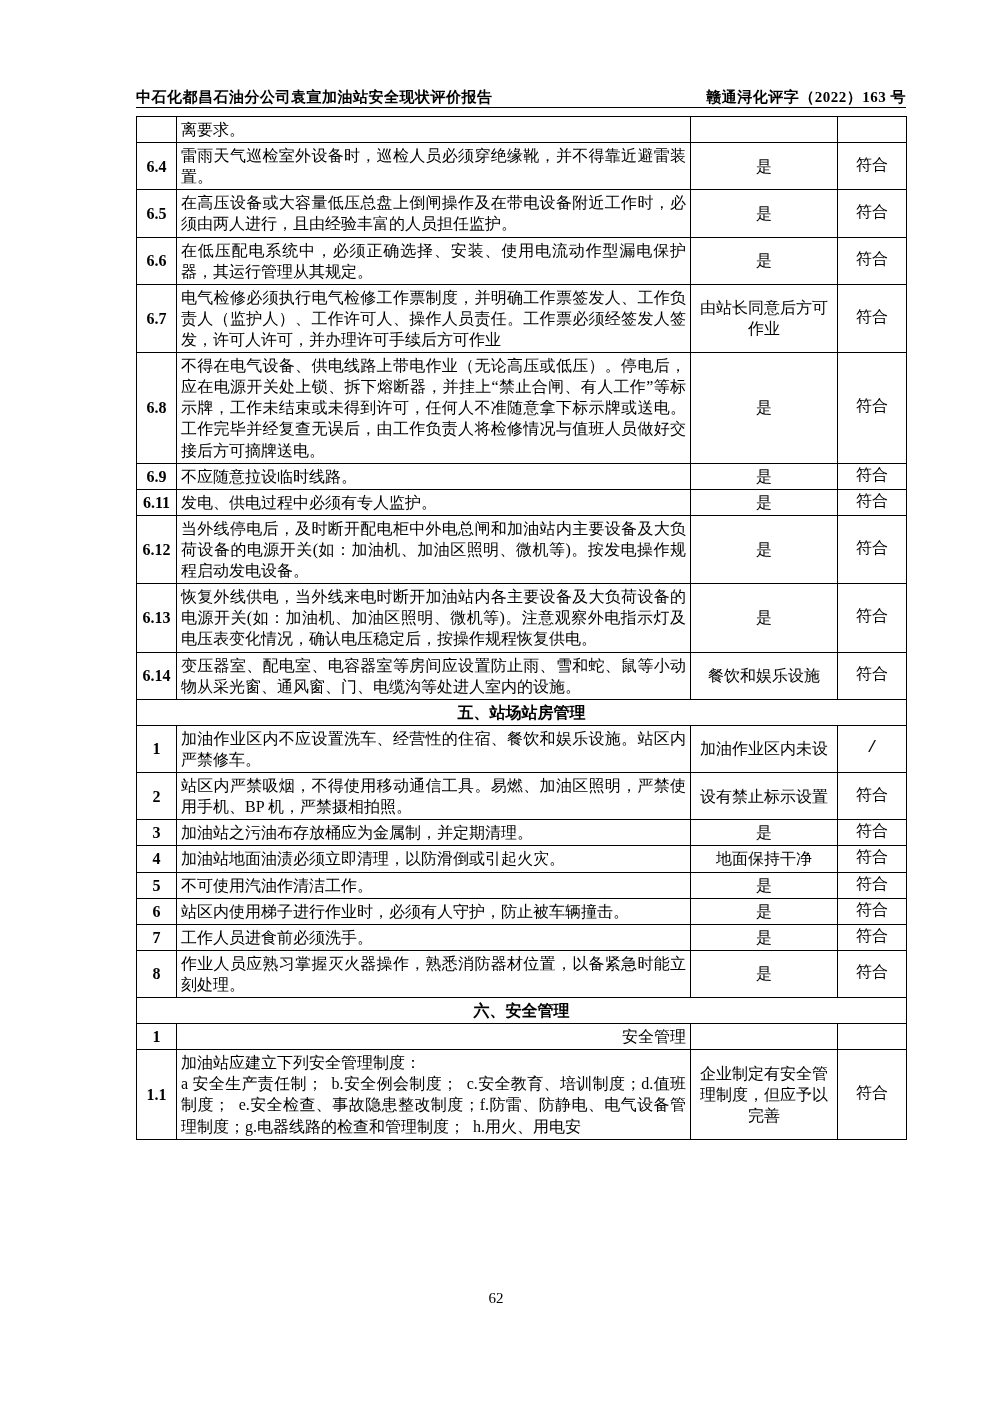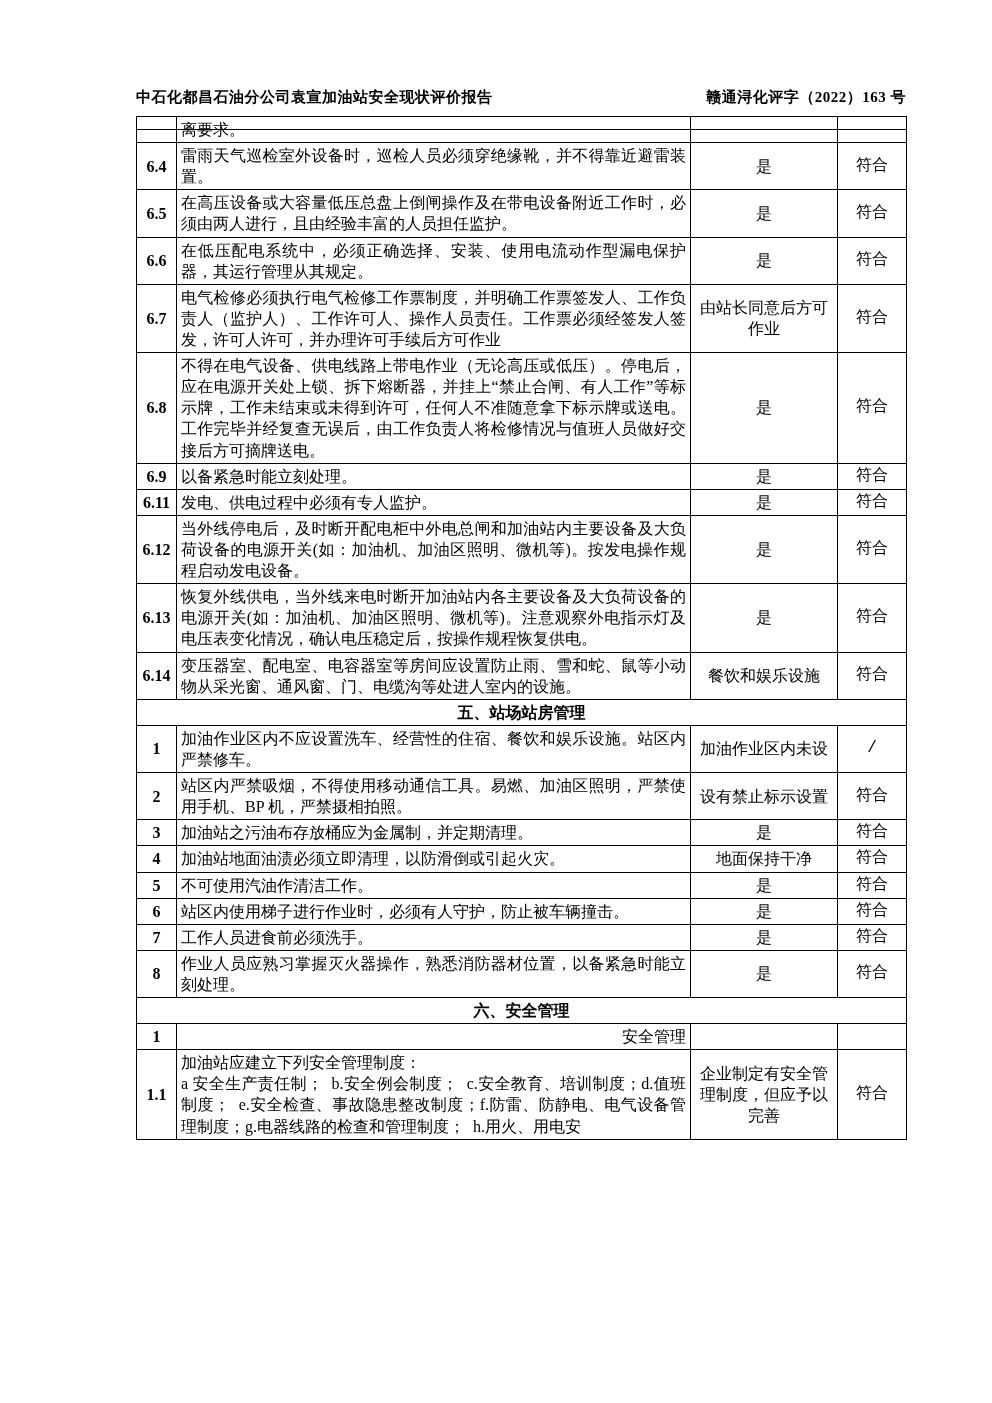--- a/index.html
+++ b/index.html
@@ -16,21 +16,21 @@
   .doc-header {
     position: absolute;
     top: 88px;
     left: 136px;
     width: 770px;
     display: flex;
     justify-content: space-between;
     align-items: flex-end;
     font-size: 15px;
     font-weight: bold;
-    padding-bottom: 22px;
+    padding-bottom: 0;
     border-bottom: 1.5px solid #000;
   }
   .doc-header .hdr-left { letter-spacing: 0.5px; }
   .doc-header .hdr-right { letter-spacing: 0.5px; }
   .table-wrap {
     position: absolute;
     top: 116px;
     left: 136px;
     width: 770px;
   }
@@ -127,21 +127,21 @@
             <td class="result-cell">符合</td>
           </tr>
           <tr>
             <td class="num-cell">6.8</td>
             <td class="desc-cell">不得在电气设备、供电线路上带电作业（无论高压或低压）。停电后，应在电源开关处上锁、拆下熔断器，并挂上“禁止合闸、有人工作”等标示牌，工作未结束或未得到许可，任何人不准随意拿下标示牌或送电。工作完毕并经复查无误后，由工作负责人将检修情况与值班人员做好交接后方可摘牌送电。</td>
             <td class="status-cell">是</td>
             <td class="result-cell">符合</td>
           </tr>
           <tr>
             <td class="num-cell">6.9</td>
-            <td class="desc-cell">以备紧急时能立刻处理。</td>
+            <td class="desc-cell">不应随意拉设临时线路。</td>
             <td class="status-cell">是</td>
             <td class="result-cell">符合</td>
           </tr>
           <tr>
             <td class="num-cell">6.11</td>
             <td class="desc-cell">发电、供电过程中必须有专人监护。</td>
             <td class="status-cell">是</td>
             <td class="result-cell">符合</td>
           </tr>
           <tr>
@@ -226,14 +226,17 @@
             <td class="num-cell">1.1</td>
             <td class="desc-cell">加油站应建立下列安全管理制度：
 a 安全生产责任制；  b.安全例会制度；  c.安全教育、培训制度；d.值班制度；  e.安全检查、事故隐患整改制度；f.防雷、防静电、电气设备管理制度；g.电器线路的检查和管理制度；  h.用火、用电安</td>
             <td class="status-cell">企业制定有安全管理制度，但应予以完善</td>
             <td class="result-cell">符合</td>
           </tr>
         </tbody>
     </table>
   </div>
 
+  <div class="doc-footer">
+    <span>62</span>
+  </div>
 
 </div>
 
 </body></html>

